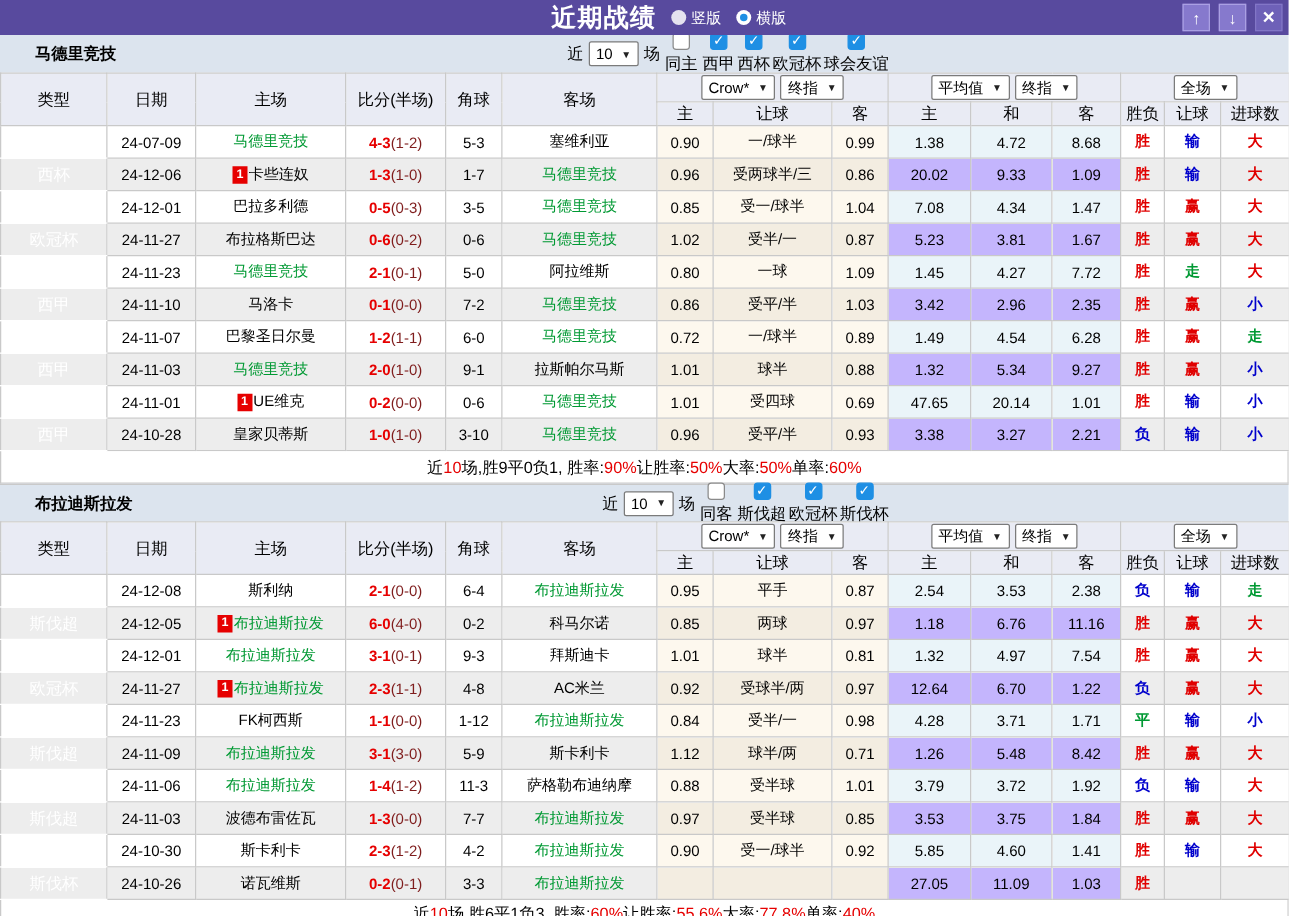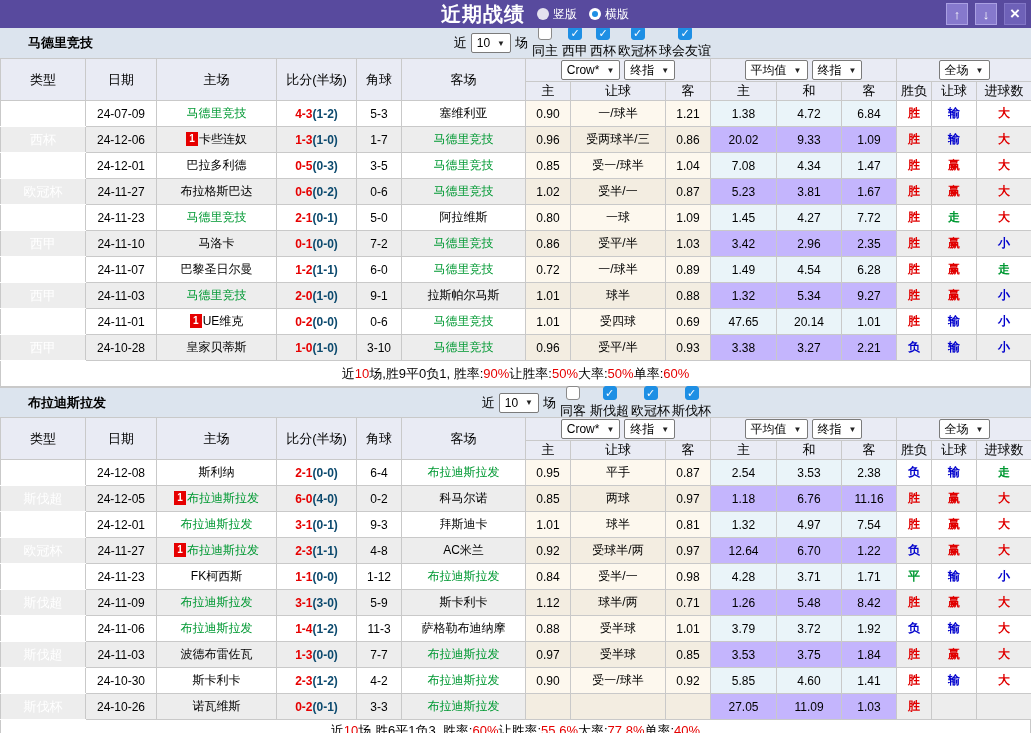--- a/index.html
+++ b/index.html
@@ -67,21 +67,21 @@
   tr.odd  td.av { background:#eaf4f9; }
   tr.even td.av { background:#c4b5fd; }
   td.badge { color:#fff; border-top:1px solid #fff; border-bottom:1px solid #fff; font-size:13px; }
   .liga   { background:#17803c; }
   .cup    { background:#166f70; }
   .ucl    { background:#f5690c; }
   .svk    { background:#c3c3c3; }
   .svkcup { background:#166f70; }
   .green { color:#009933; }
   .t-score { color:#e60000; font-weight:bold; }
-  .t-half { color:#0c4a6e; font-weight:bold; }
+  .t-half { color:#7f1d1d; font-weight:normal; }
   .t-red   { color:#e00000; font-weight:bold; }
   .t-blue  { color:#0000cc; font-weight:bold; }
   .t-green { color:#009933; font-weight:bold; }
   .badge1 {
     display:inline-block; background:#e60000; color:#fff; font-size:10px;
     min-width:12px; height:14px; line-height:14px; margin-right:1px; vertical-align:1px;
     font-weight:bold;
   }
   
   .summary {
@@ -228,24 +228,24 @@
   <tbody>
       <tr class="odd">
         <td class="badge liga">西甲</td>
         <td>24-07-09</td>
         <td><span class="green">马德里竞技</span></td>
         <td><span class="t-score">4-3</span><span class="t-half">(1-2)</span></td>
         <td>5-3</td>
         <td><span>塞维利亚</span></td>
         <td class="od">0.90</td>
         <td class="od">一/球半</td>
-        <td class="od">1.21</td>
+        <td class="od">0.99</td>
         <td class="av">1.38</td>
         <td class="av">4.72</td>
-        <td class="av">6.84</td>
+        <td class="av">8.68</td>
         <td class="t-red">胜</td>
         <td class="t-blue">输</td>
         <td class="t-red">大</td>
       </tr>
       <tr class="even">
         <td class="badge cup">西杯</td>
         <td>24-12-06</td>
         <td><span class="badge1">1</span><span>卡些连奴</span></td>
         <td><span class="t-score">1-3</span><span class="t-half">(1-0)</span></td>
         <td>1-7</td>

